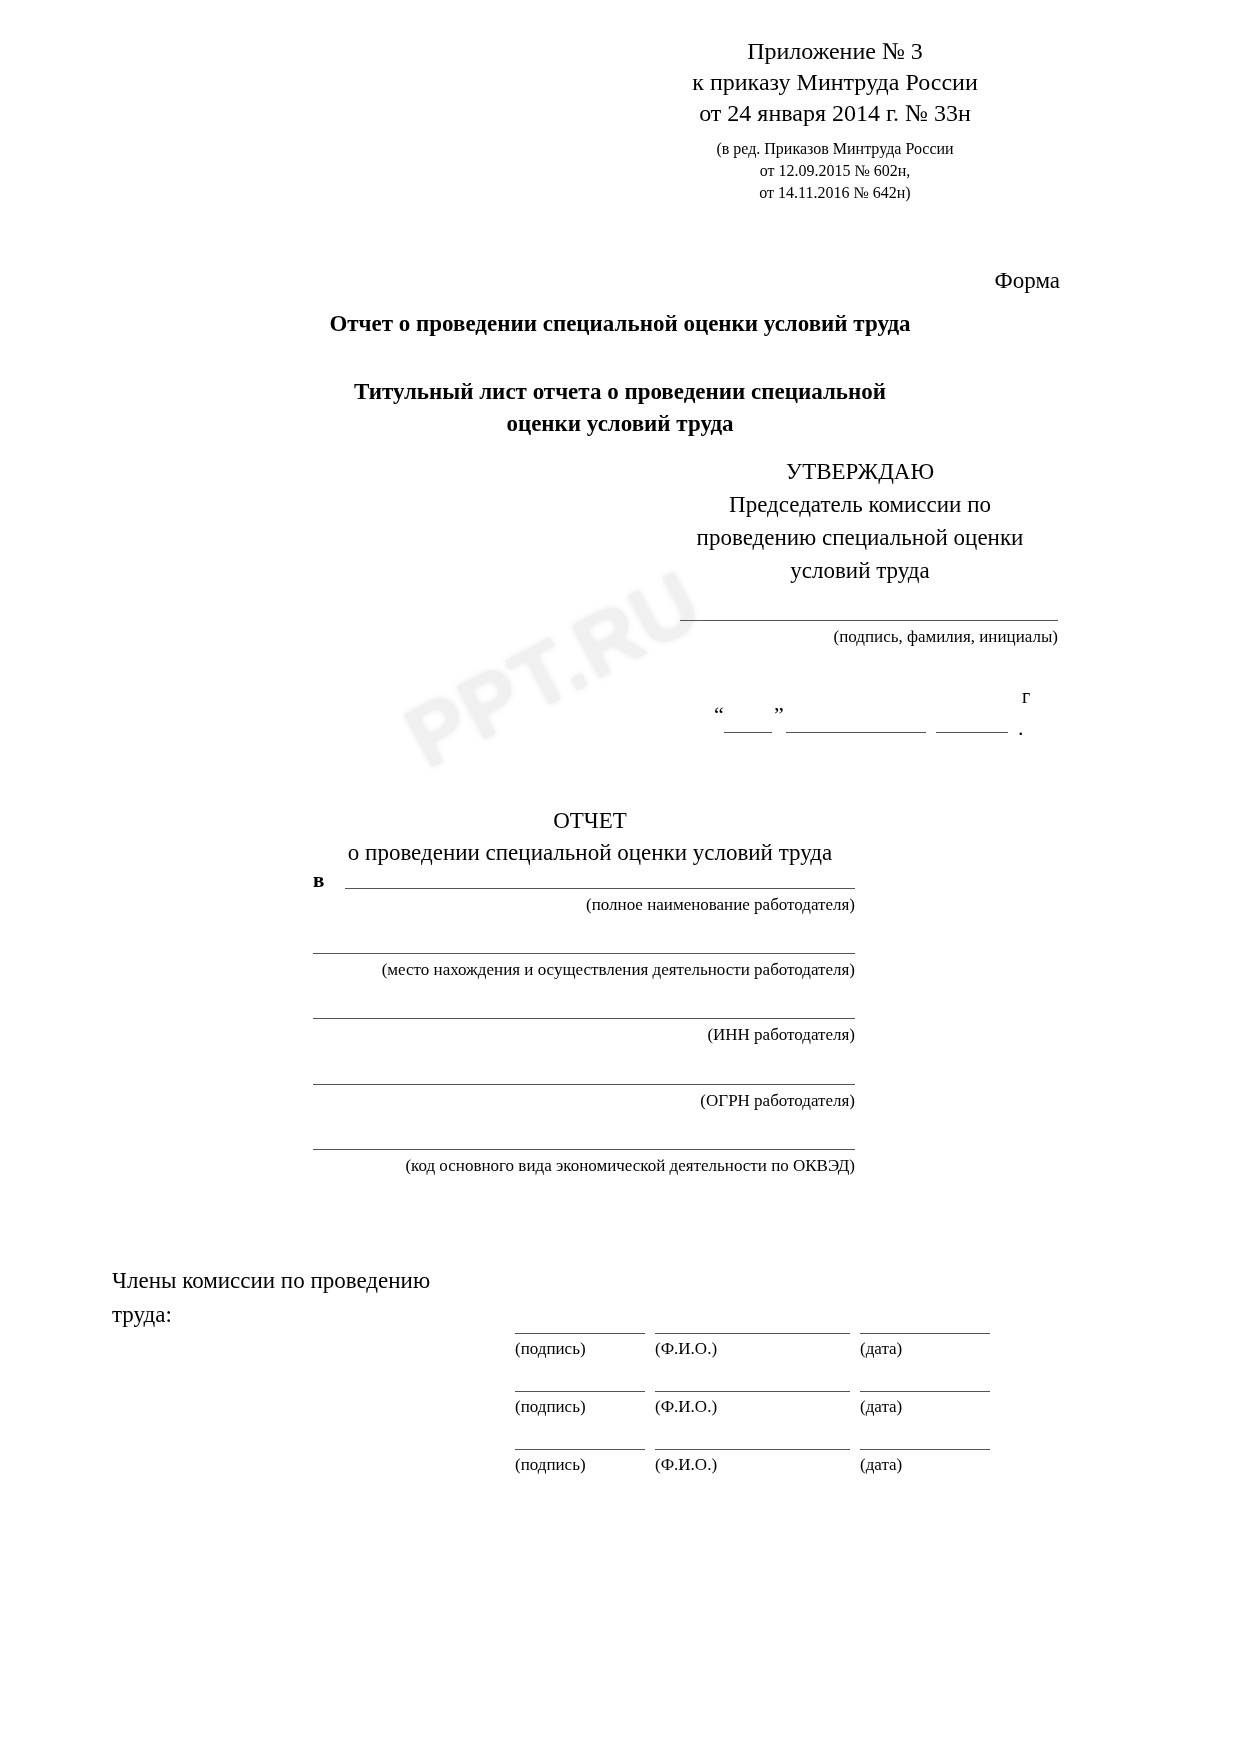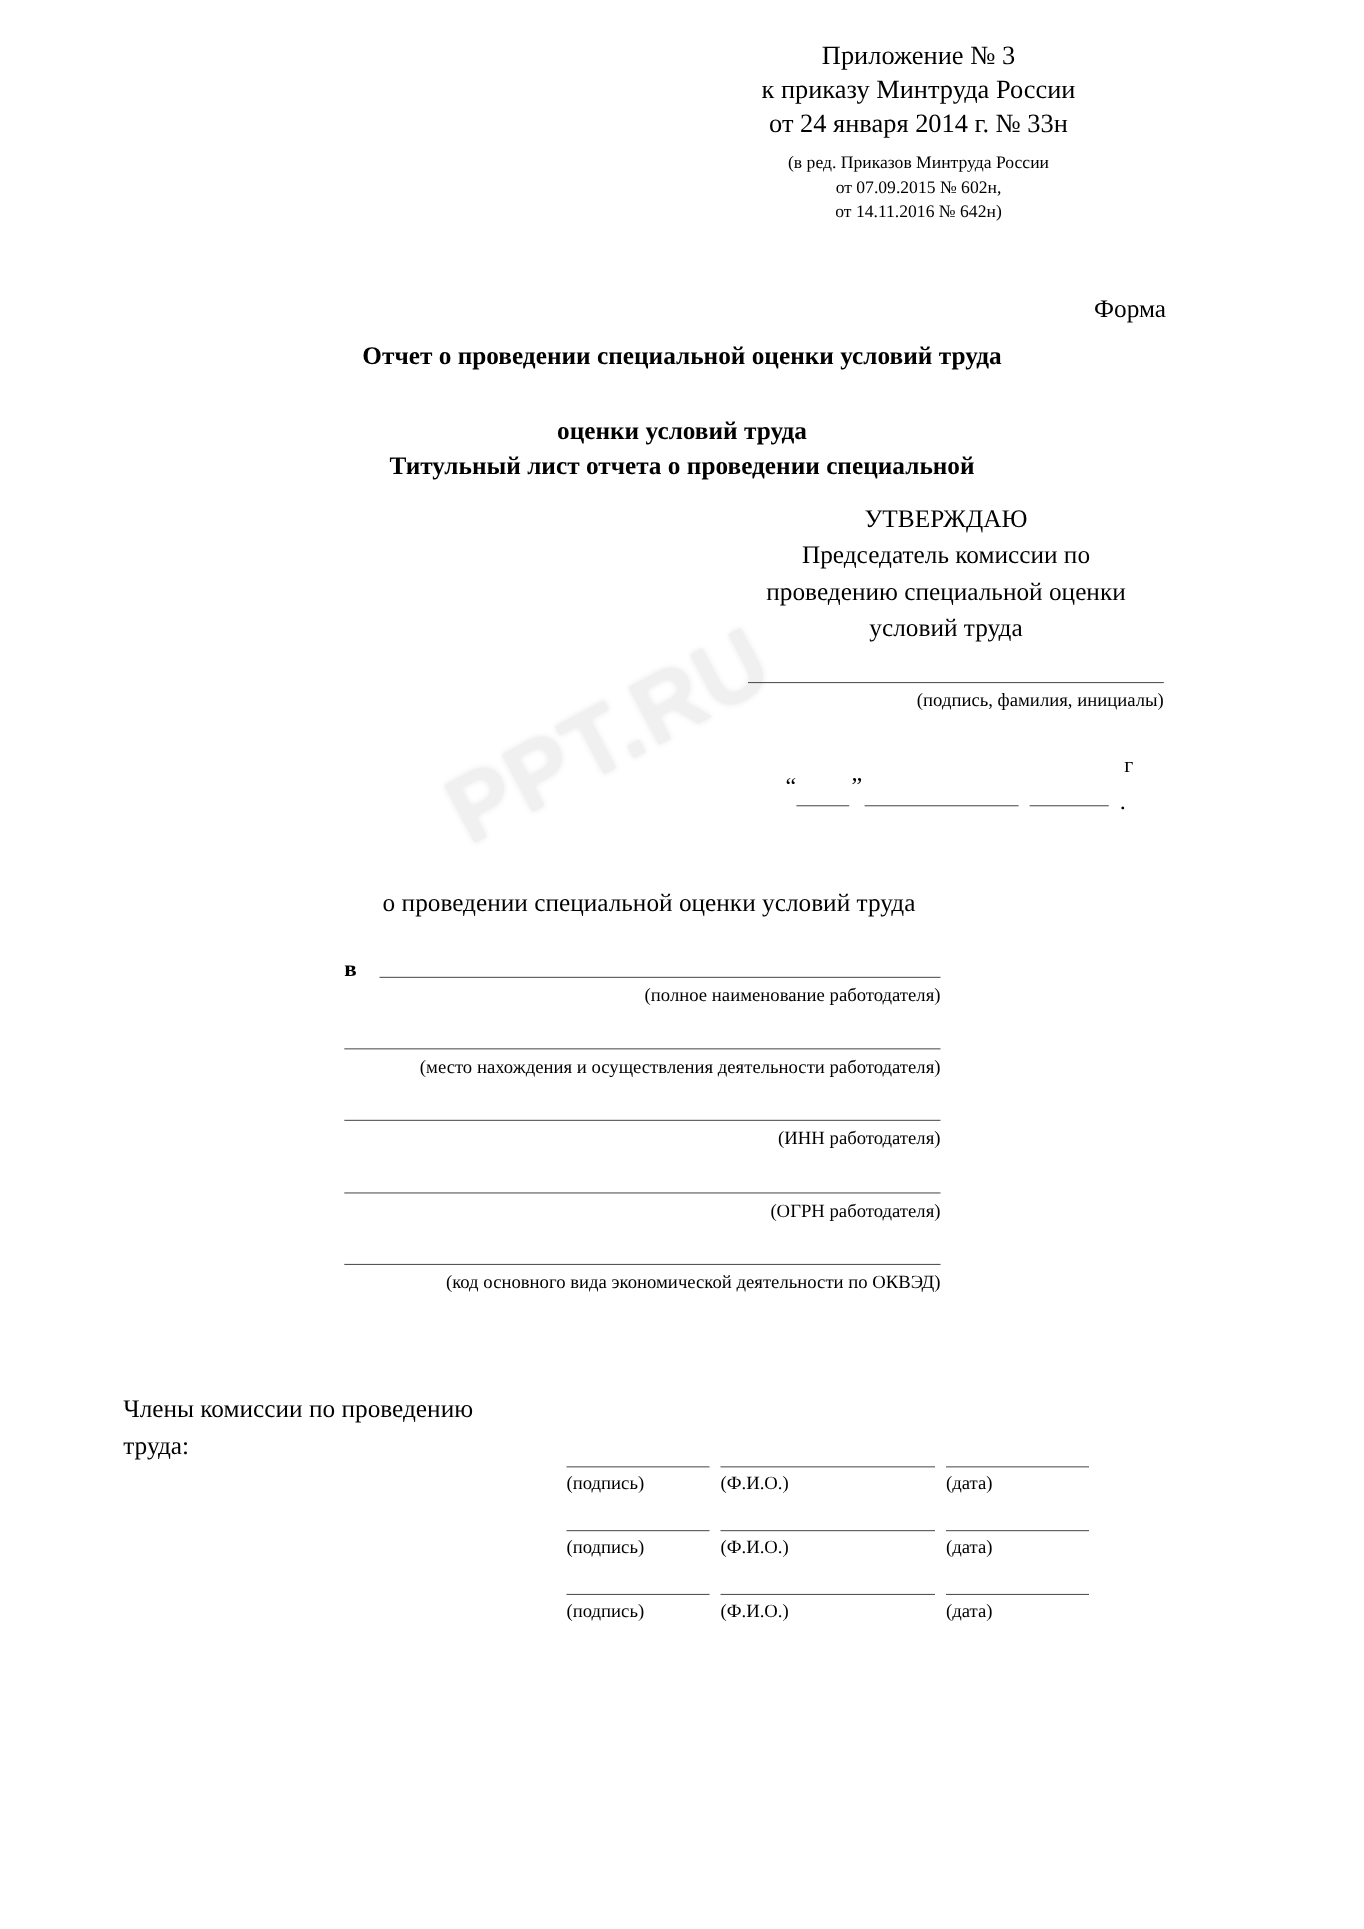--- a/index.html
+++ b/index.html
@@ -125,31 +125,31 @@
   <div class="watermark">PPT.RU</div>
 
   <div class="blk ref-main" style="left:600px; top:36px; width:470px;">
     <div>Приложение № 3</div>
     <div>к приказу Минтруда России</div>
     <div>от 24 января 2014 г. № 33н</div>
   </div>
 
   <div class="blk ref-sub" style="left:600px; top:138px; width:470px;">
     <div>(в ред. Приказов Минтруда России</div>
-    <div>от 07.09.2015 № 602н,</div>
+    <div>от 12.09.2015 № 602н,</div>
     <div>от 14.11.2016 № 642н)</div>
   </div>
 
   <div class="blk forma rgt" style="left:700px; top:268px; width:360px;">Форма</div>
 
   <div class="blk doc-title" style="left:160px; top:308px; width:920px;">Отчет о проведении специальной оценки условий труда</div>
 
   <div class="blk doc-title" style="left:220px; top:376px; width:800px;">
+    <div>Титульный лист отчета о проведении специальной</div>
     <div>оценки условий труда</div>
-    <div>Титульный лист отчета о проведении специальной</div>
   </div>
 
   <div class="blk approve" style="left:660px; top:455px; width:400px;">
     <div>УТВЕРЖДАЮ</div>
     <div>Председатель комиссии по</div>
     <div>проведению специальной оценки</div>
     <div>условий труда</div>
   </div>
 
   <div class="blk rule" style="left:680px; top:620px; width:378px;"></div>
@@ -159,20 +159,21 @@
     <span class="quote" style="left:14px; top:12px;">“</span>
     <span class="quote" style="left:74px; top:12px;">”</span>
     <span class="g-mark" style="left:322px; top:-5px;">г</span>
     <span class="dot-mark" style="left:318px; top:25px;">.</span>
     <div class="rule" style="position:absolute; left:24px; top:42px; width:48px;"></div>
     <div class="rule" style="position:absolute; left:86px; top:42px; width:140px;"></div>
     <div class="rule" style="position:absolute; left:236px; top:42px; width:72px;"></div>
   </div>
 
   <div class="blk report-head" style="left:250px; top:805px; width:680px;">
+    <div>ОТЧЕТ</div>
     <div>о проведении специальной оценки условий труда</div>
   </div>
 
   <div class="blk v-label" style="left:313px; top:868px;">в</div>
   <div class="blk rule" style="left:345px; top:888px; width:510px;"></div>
   <div class="blk caption" style="left:345px; top:895px; width:510px;">(полное наименование работодателя)</div>
 
   <div class="blk rule" style="left:313px; top:953px; width:542px;"></div>
   <div class="blk caption" style="left:313px; top:960px; width:542px;">(место нахождения и осуществления деятельности работодателя)</div>
 

